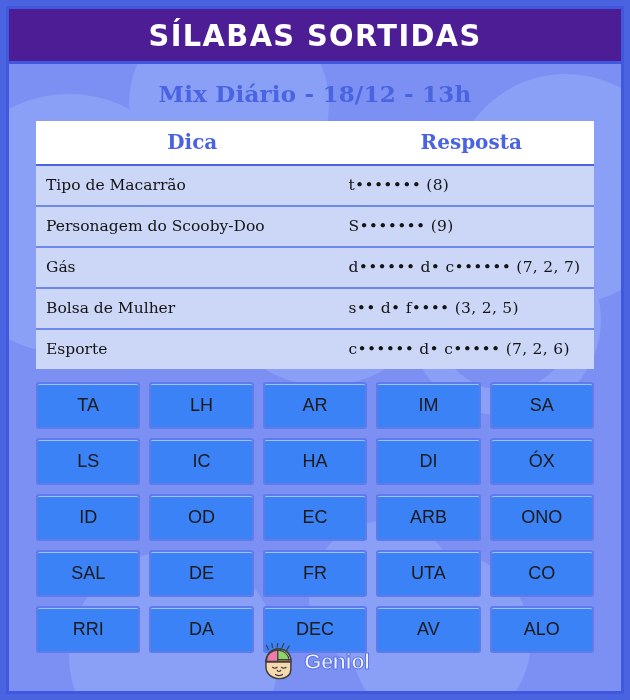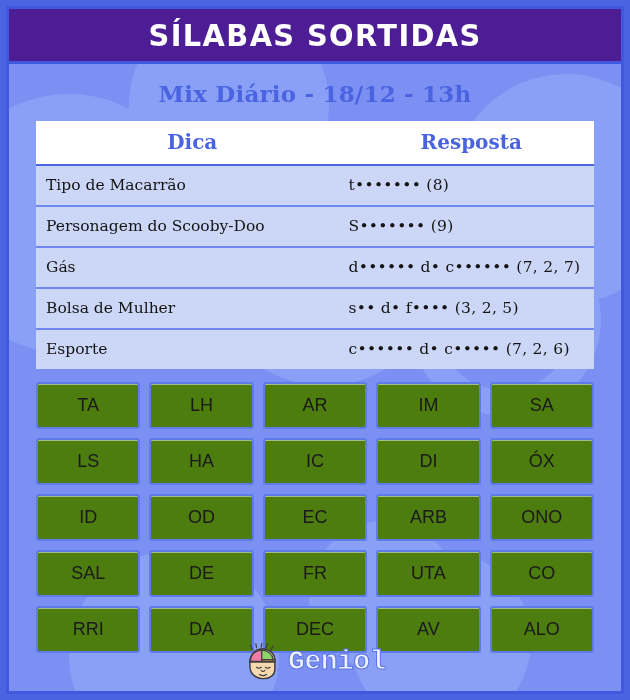--- a/index.html
+++ b/index.html
@@ -129,21 +129,21 @@
   }
 
   
   .tile-grid {
     display: grid;
     grid-template-columns: repeat(5, 1fr);
     gap: 9px;
     margin-top: 13px;
   }
   .tile {
-    background: #4d7c0f;
+    background: #3b82f6;
     border: 2px solid #5f7bea;
     border-radius: 3px;
     height: 43px;
     display: flex;
     align-items: center;
     justify-content: center;
     font-family: "Liberation Sans", sans-serif;
     font-size: 18px;
     color: #1a1a1a;
     box-shadow: 0 1px 0 rgba(255,255,255,0.5) inset;
@@ -160,22 +160,22 @@
     align-items: center;
     justify-content: center;
     gap: 6px;
   }
   .logo-mark {
     width: 38px;
     height: 38px;
     display: block;
   }
   .logo-word {
-    font-family: Liberation Mono, monospace;
-    font-size: 28px;
+    font-family: Liberation Sans, sans-serif;
+    font-size: 22px;
     font-weight: bold;
     color: #eef2fe;
     letter-spacing: -0.5px;
     line-height: 1;
     -webkit-text-stroke: 1px #5a72e8;
   }
 </style>
 </head>
 <body>
 
@@ -231,22 +231,22 @@
           </tbody>
       </table>
 
       <div class="tile-grid" id="tile-grid">
           <div class="tile">TA</div>
           <div class="tile">LH</div>
           <div class="tile">AR</div>
           <div class="tile">IM</div>
           <div class="tile">SA</div>
           <div class="tile">LS</div>
+          <div class="tile">IC</div>
           <div class="tile">HA</div>
-          <div class="tile">IC</div>
           <div class="tile">DI</div>
           <div class="tile">ÓX</div>
           <div class="tile">ID</div>
           <div class="tile">OD</div>
           <div class="tile">EC</div>
           <div class="tile">ARB</div>
           <div class="tile">ONO</div>
           <div class="tile">SAL</div>
           <div class="tile">DE</div>
           <div class="tile">FR</div>

